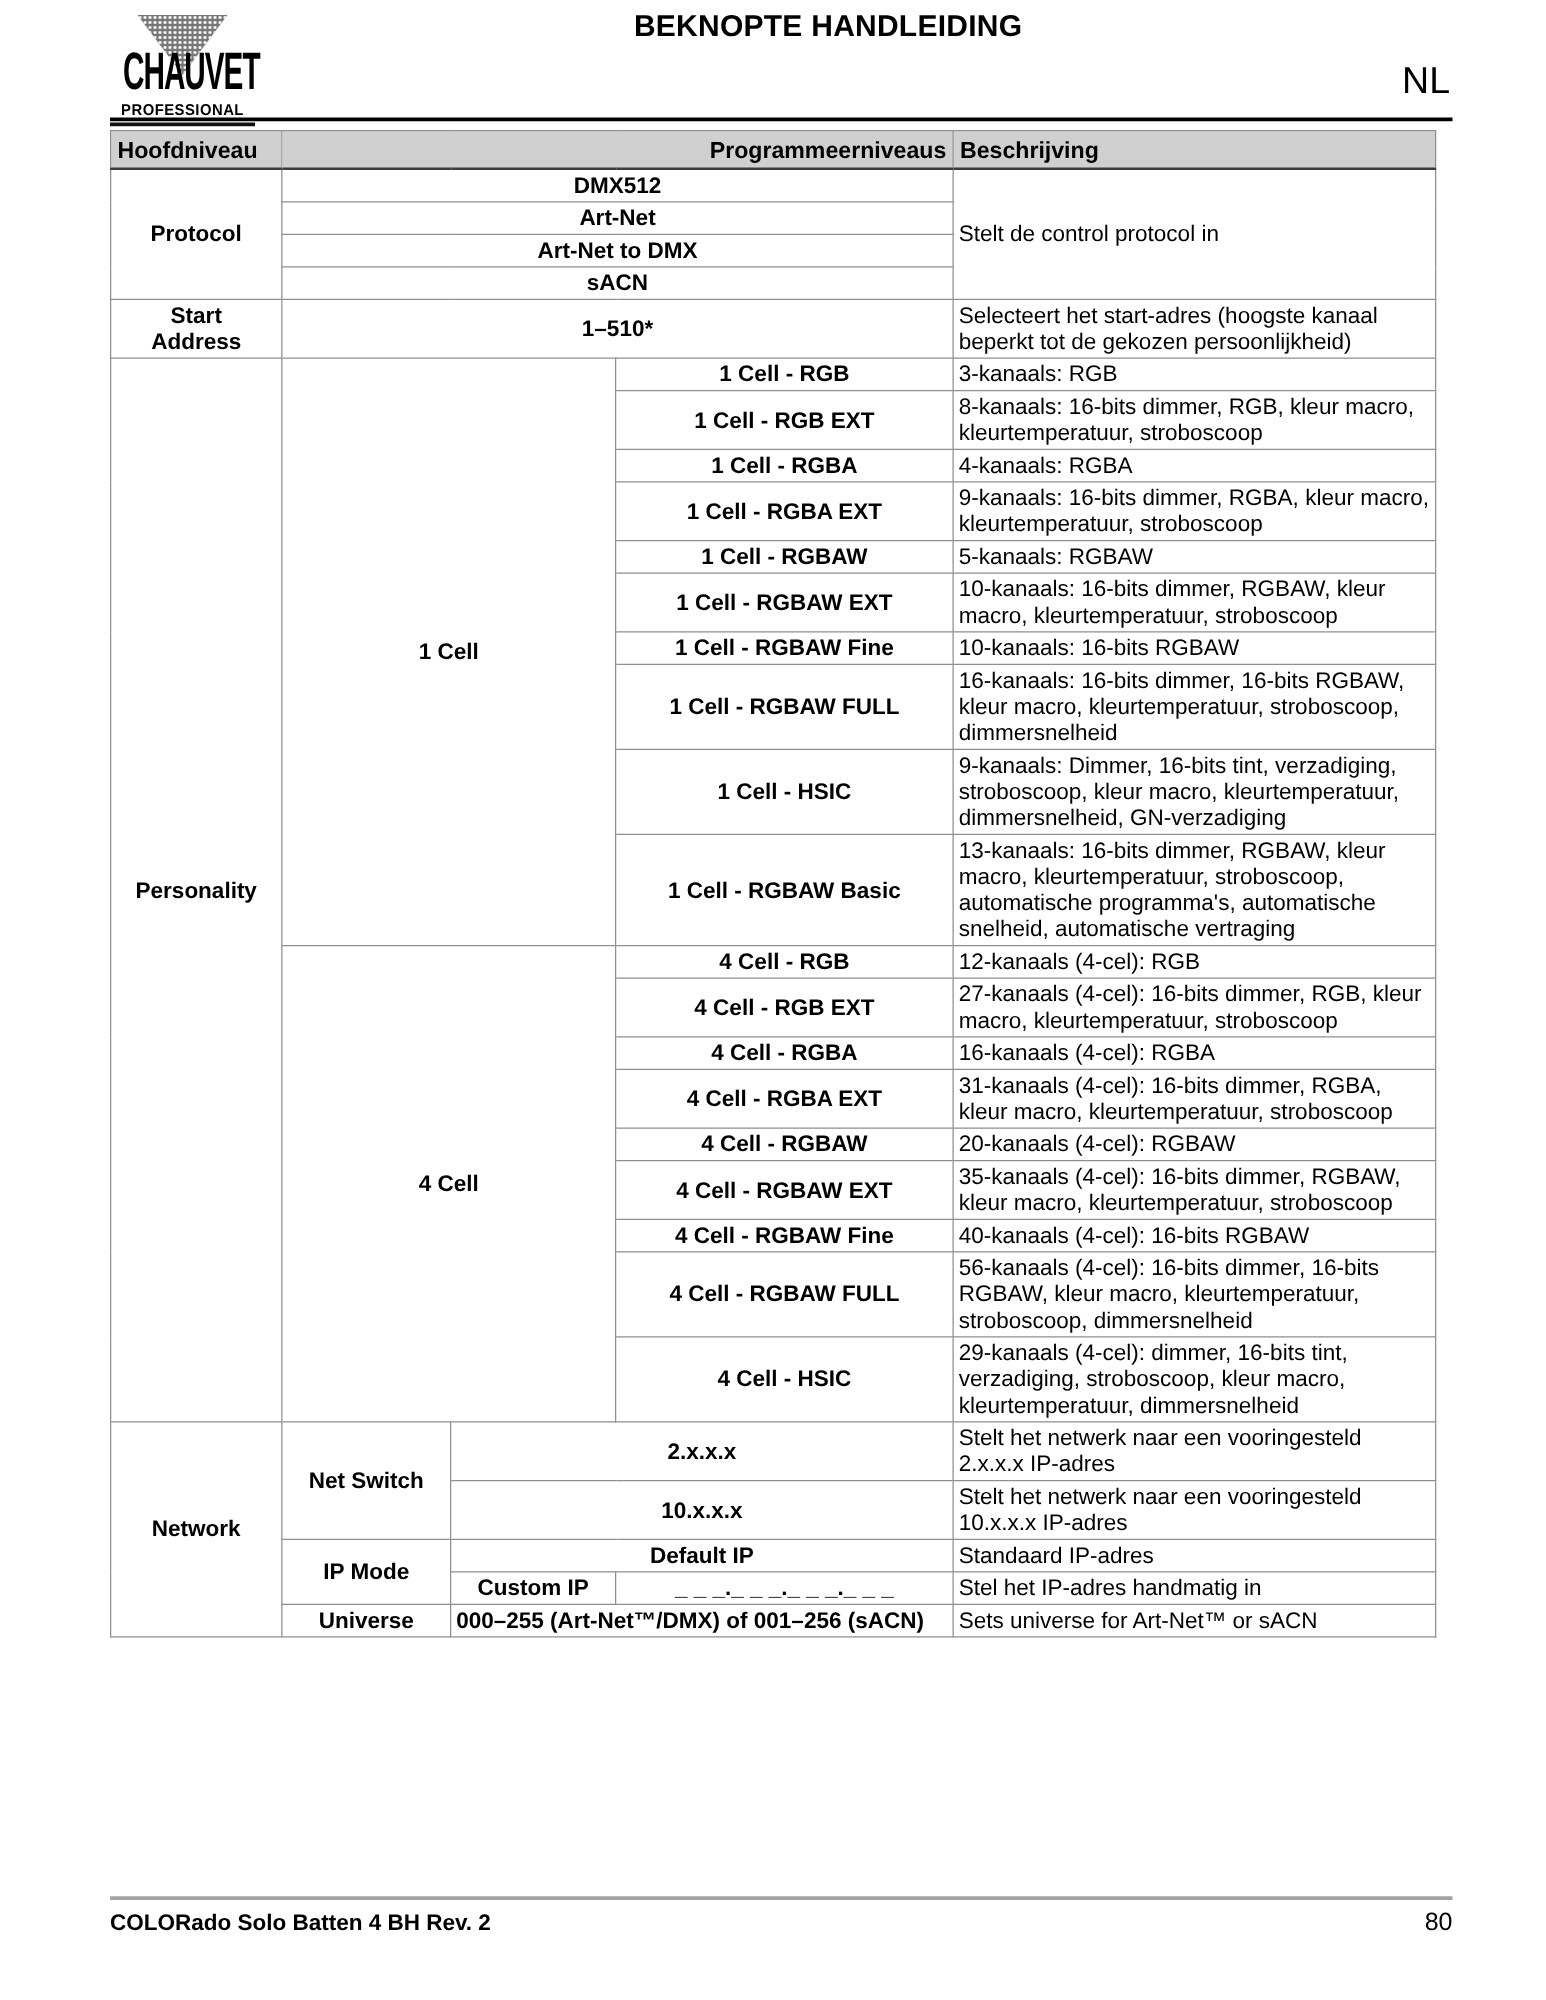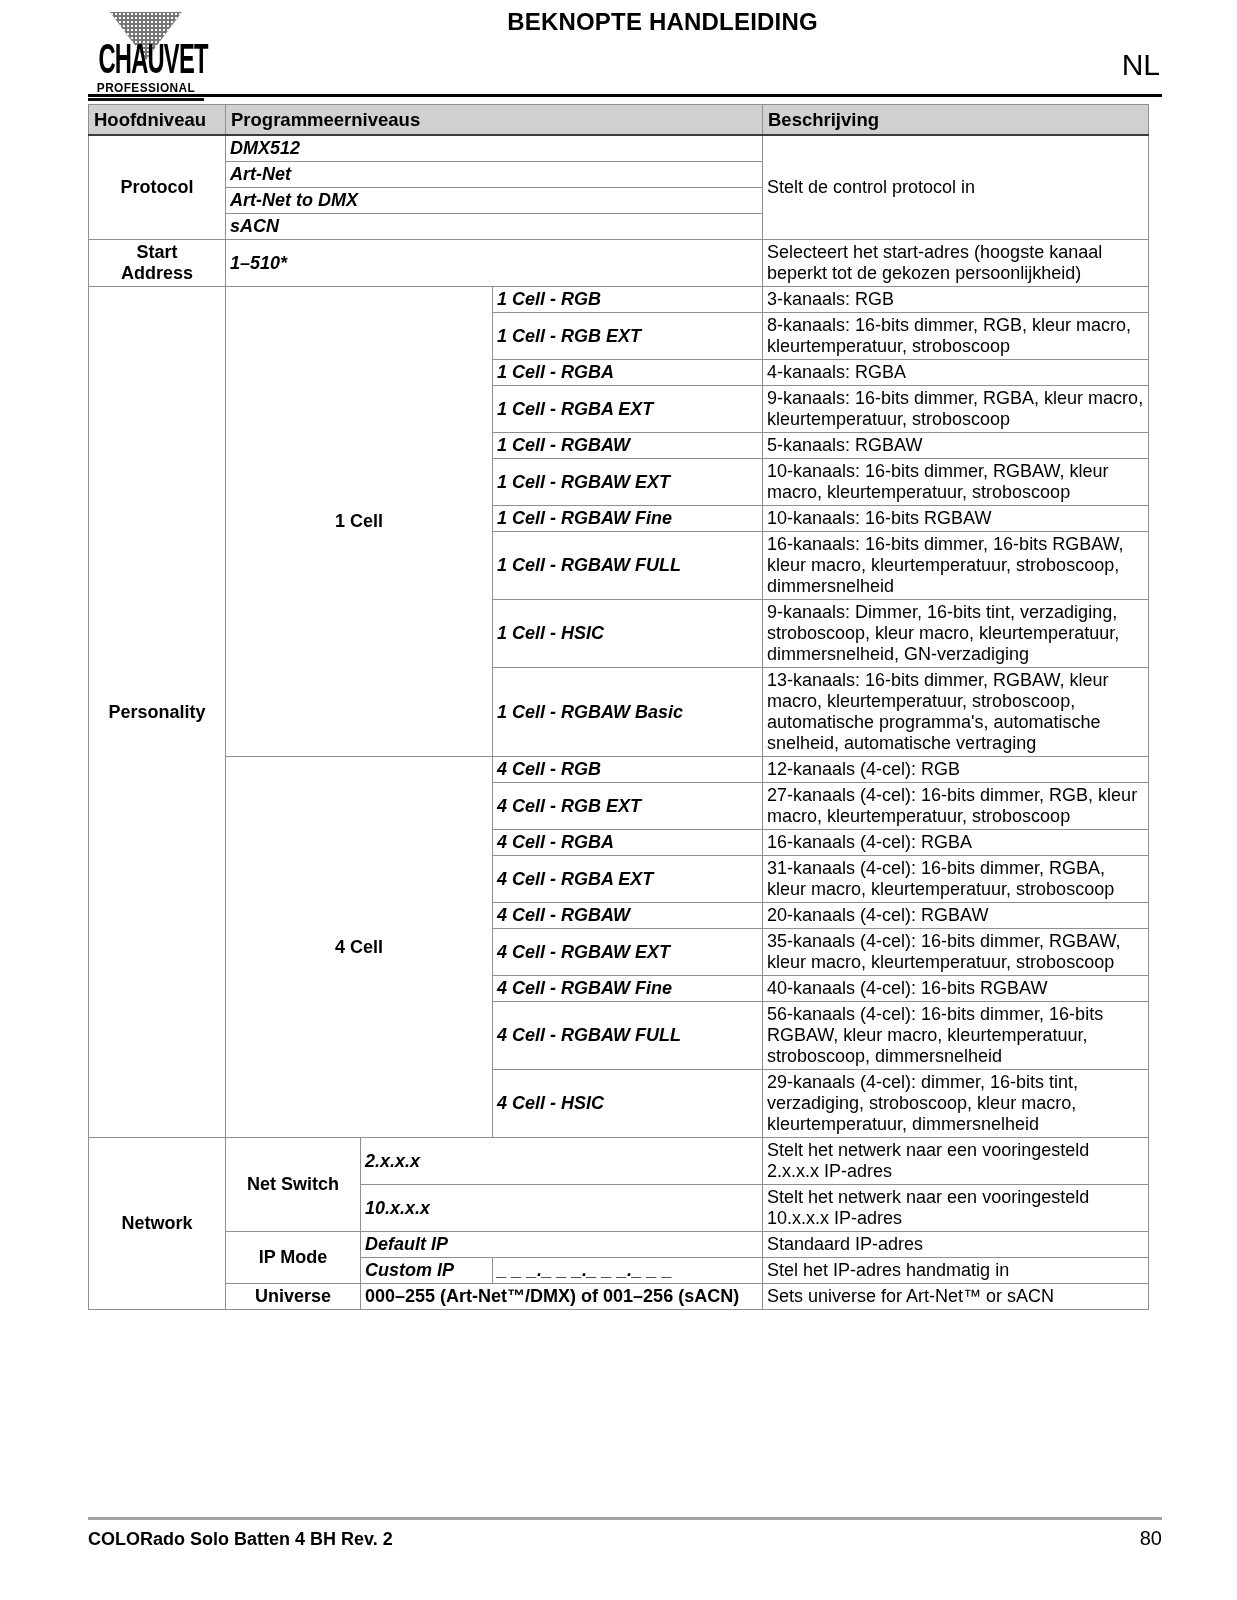--- a/index.html
+++ b/index.html
@@ -46,24 +46,24 @@
   }
   col.cA{width:137px;}col.cB{width:135px;}col.cC{width:132px;}col.cD{width:270px;}col.cE{width:386px;}
   .menu th,.menu td{
     border:1px solid #8f8f8f;padding:2px 4px;font-size:18px;line-height:21px;
     vertical-align:middle;overflow:hidden;
   }
   .menu thead th{
     background:#d0d0d0;font-weight:bold;font-size:18.5px;
     border-bottom:2px solid #3c3c3c;text-align:left;padding:4px 5px;
   }
-  .menu thead th.center{text-align:left;}
+  .menu thead th.center{text-align:right;}
   td.lvl{font-weight:bold;text-align:center;margin-left:16px;}
   td.grp{font-weight:bold;text-align:center;}
-  td.opt{font-weight:bold;font-style:italic;}
+  td.opt{font-weight:bold;text-align:center;}
   td.desc{font-weight:normal;text-align:left;}
   td.uni{font-weight:bold;text-align:left;white-space:nowrap;}
   td.pre{white-space:pre-line;}
   
   .page-footer{
     position:absolute;top:1517px;left:88px;width:1074px;
     border-top:3px solid #a3a3a3;padding-top:7px;
     display:flex;justify-content:space-between;align-items:baseline;
   }
   .footer-doc{font-size:18px;font-weight:bold;}

